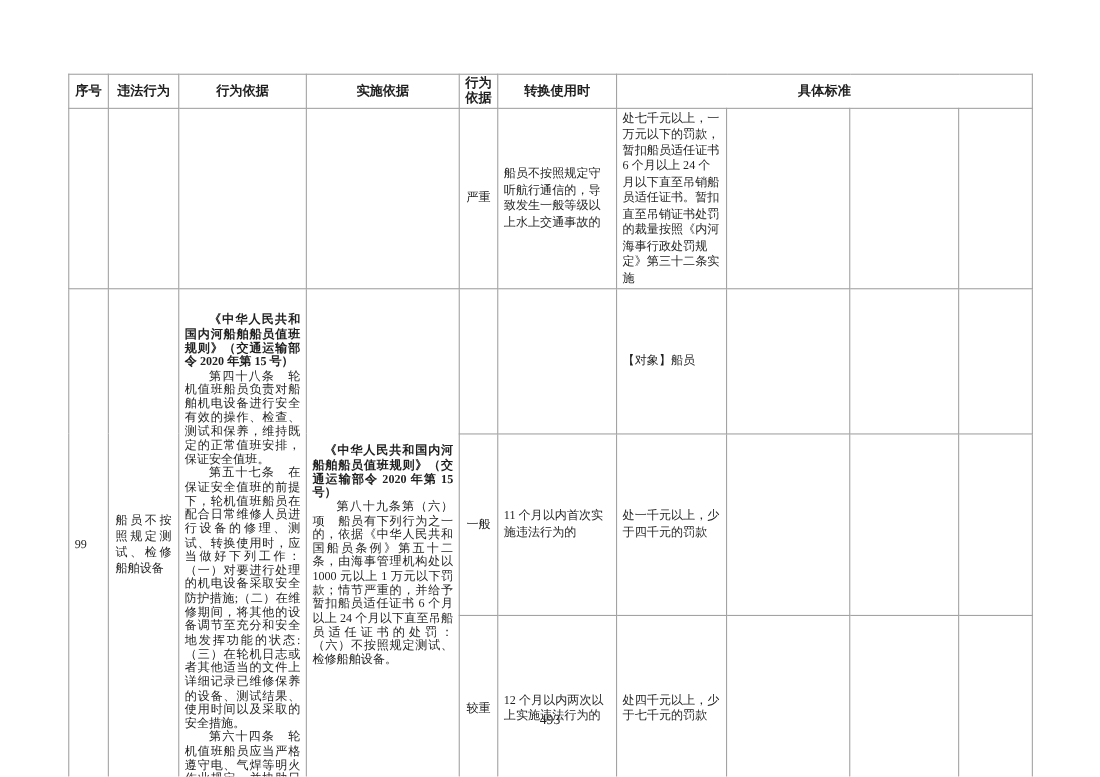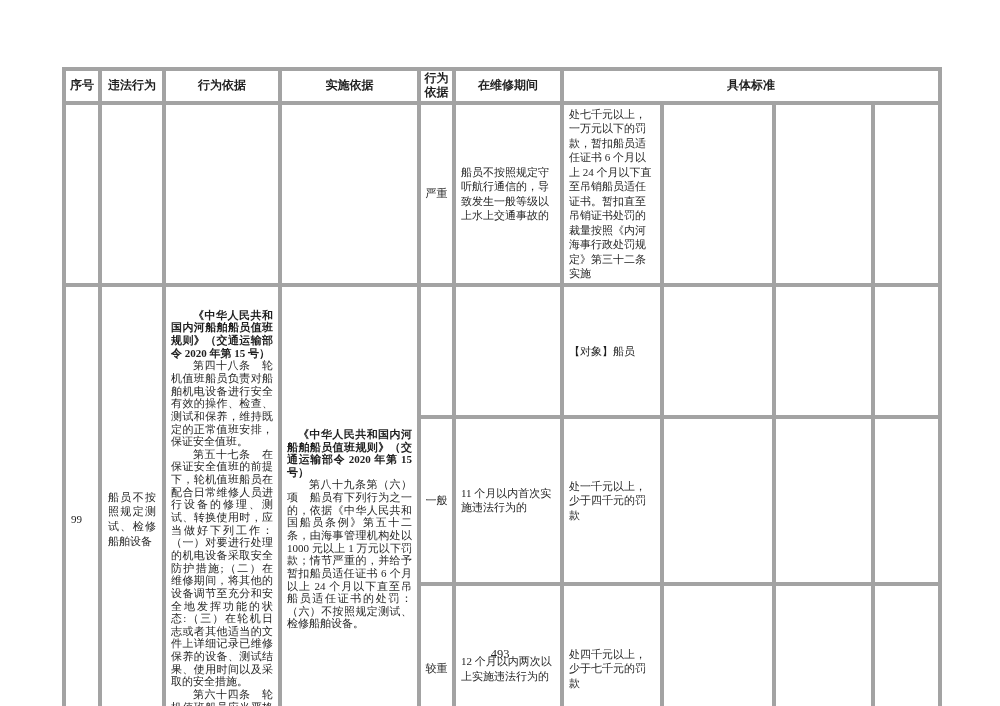--- a/index.html
+++ b/index.html
@@ -12,21 +12,21 @@
     overflow:hidden;
   }
   table.rule-table{
     position:absolute;
     left:62px;top:67px;
     width:876px;
     border-collapse:collapse;
     table-layout:fixed;
   }
   .rule-table th,.rule-table td{
-    border:4px solid #a3a3a3;
+    border:1px solid #a3a3a3;
     padding:2px 5px;
     vertical-align:middle;
     overflow:hidden;
     font-size:11px;
     line-height:1.32;
     text-align:left;
     font-weight:normal;
     word-break:break-all;
   }
   .rule-table{border:1.5px solid #4a4a4a;}
@@ -83,21 +83,21 @@
       <col style="width:67px">
   </colgroup>
 
   <tbody>
       <tr style="height:29px">
     <th>序号</th>
     <th>违法行为</th>
     <th>行为依据</th>
     <th>实施依据</th>
     <th>行为依据</th>
-    <th>在维修期间</th>
+    <th>转换使用时</th>
     <th colspan="4">具体标准</th>
   </tr>
 
   <tr style="height:147px">
     <td></td>
     <td></td>
     <td></td>
     <td></td>
     <td class="level-cell">严重</td>
     <td class="jc">船员不按照规定守听航行通信的，导致发生一般等级以上水上交通事故的</td>

